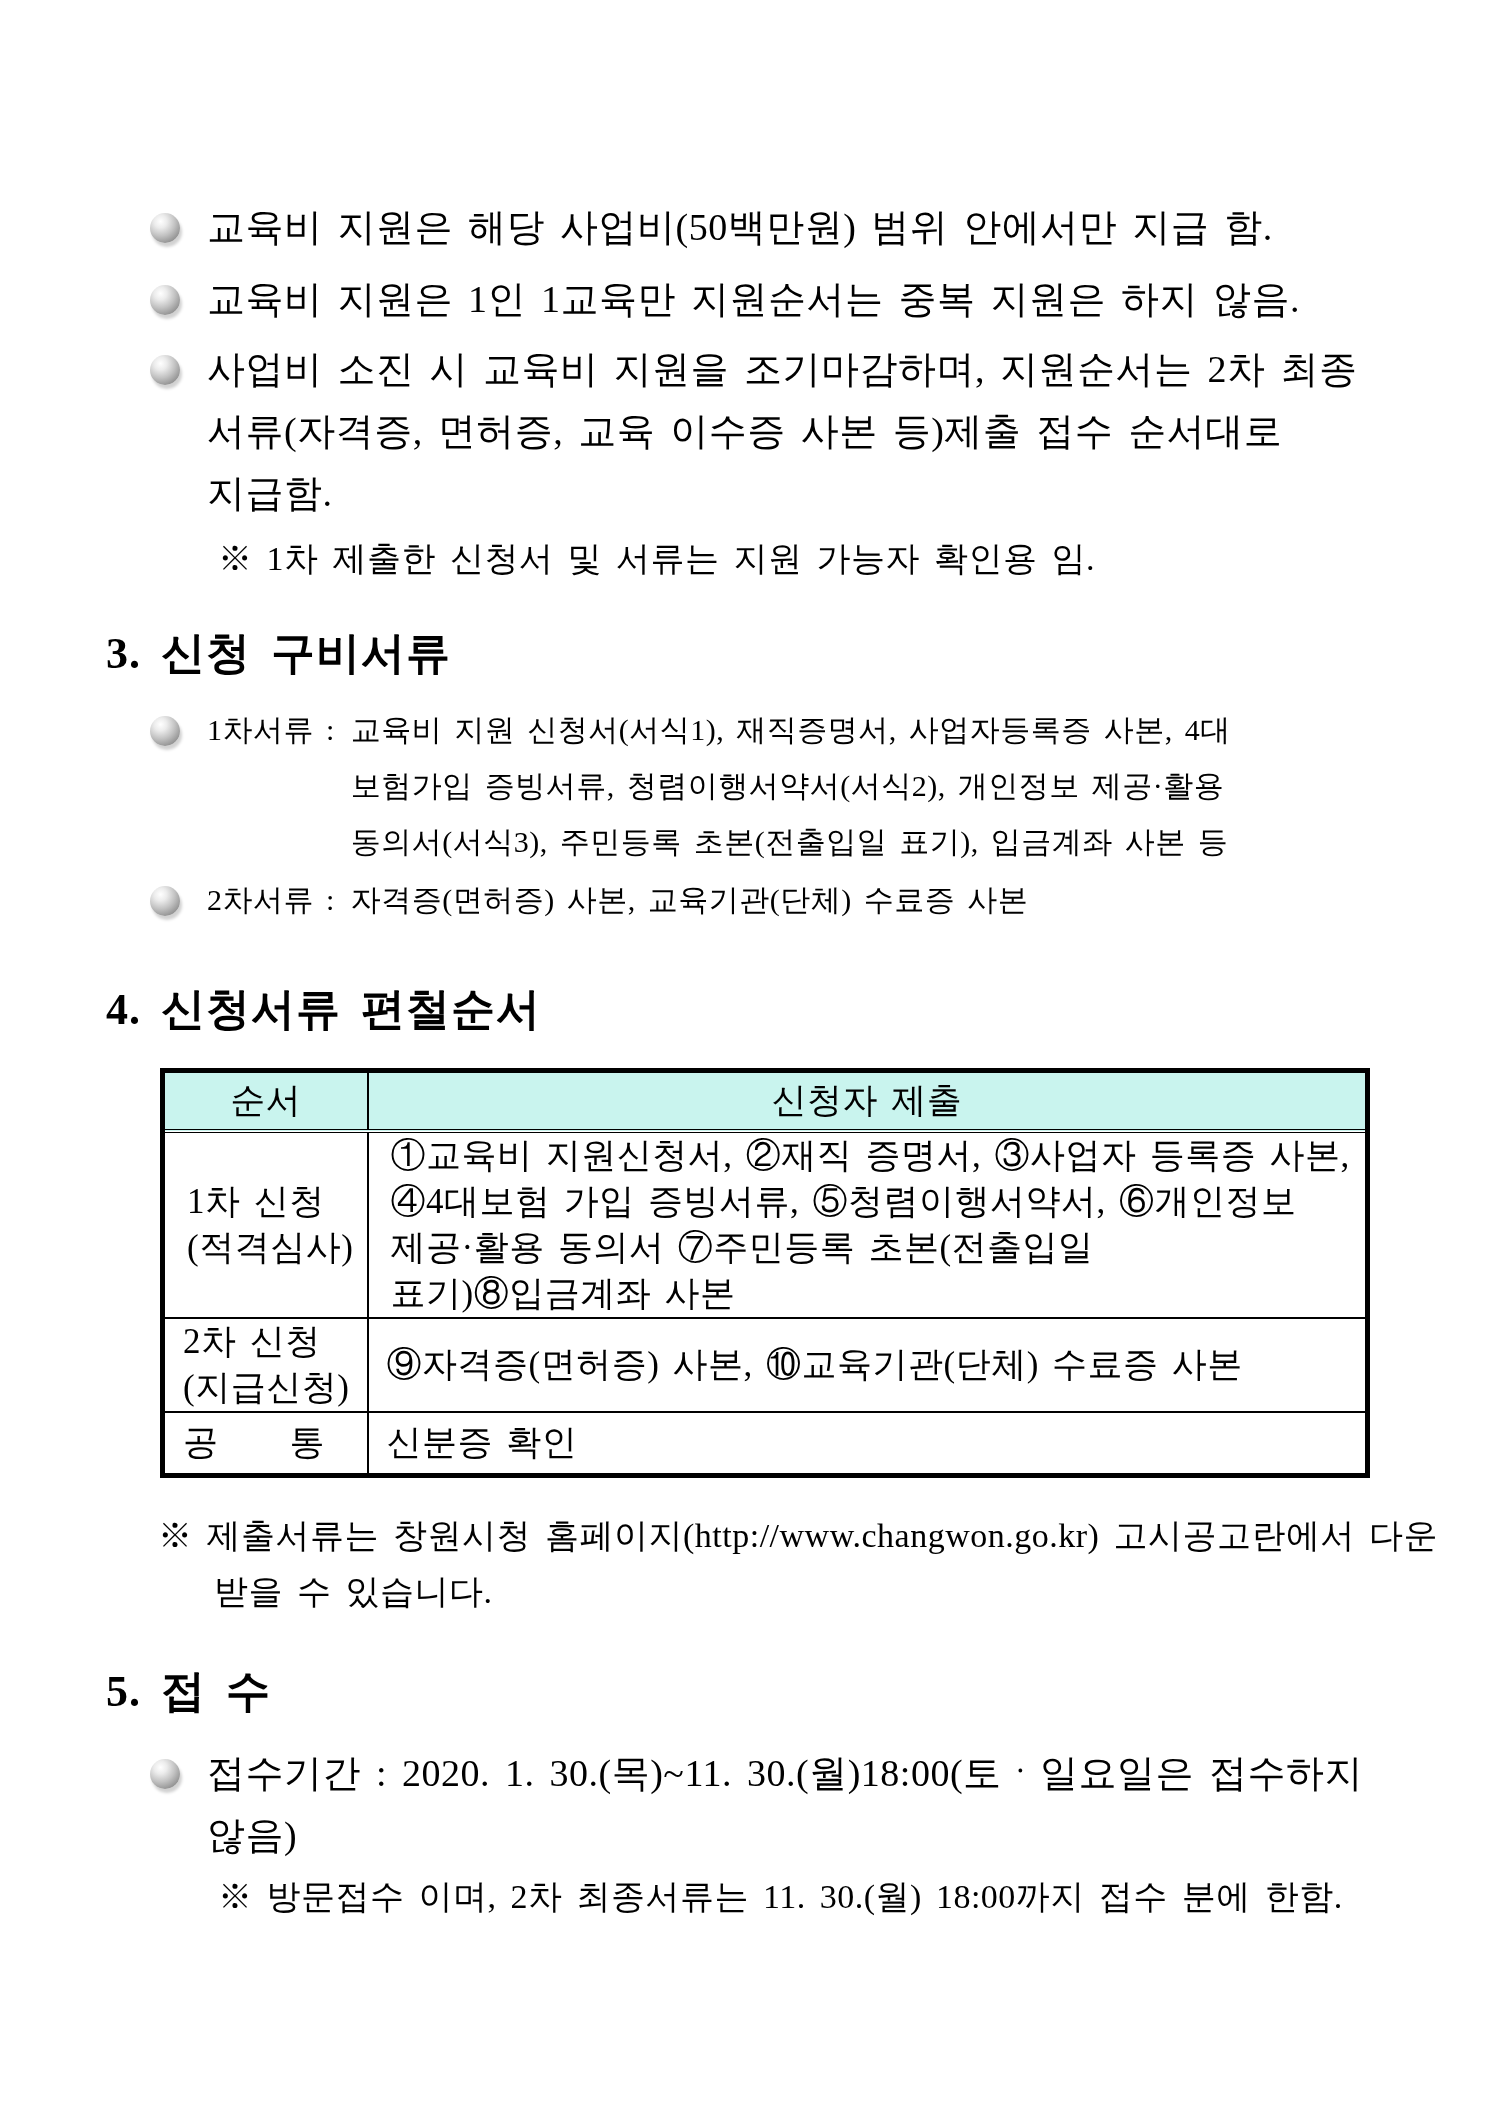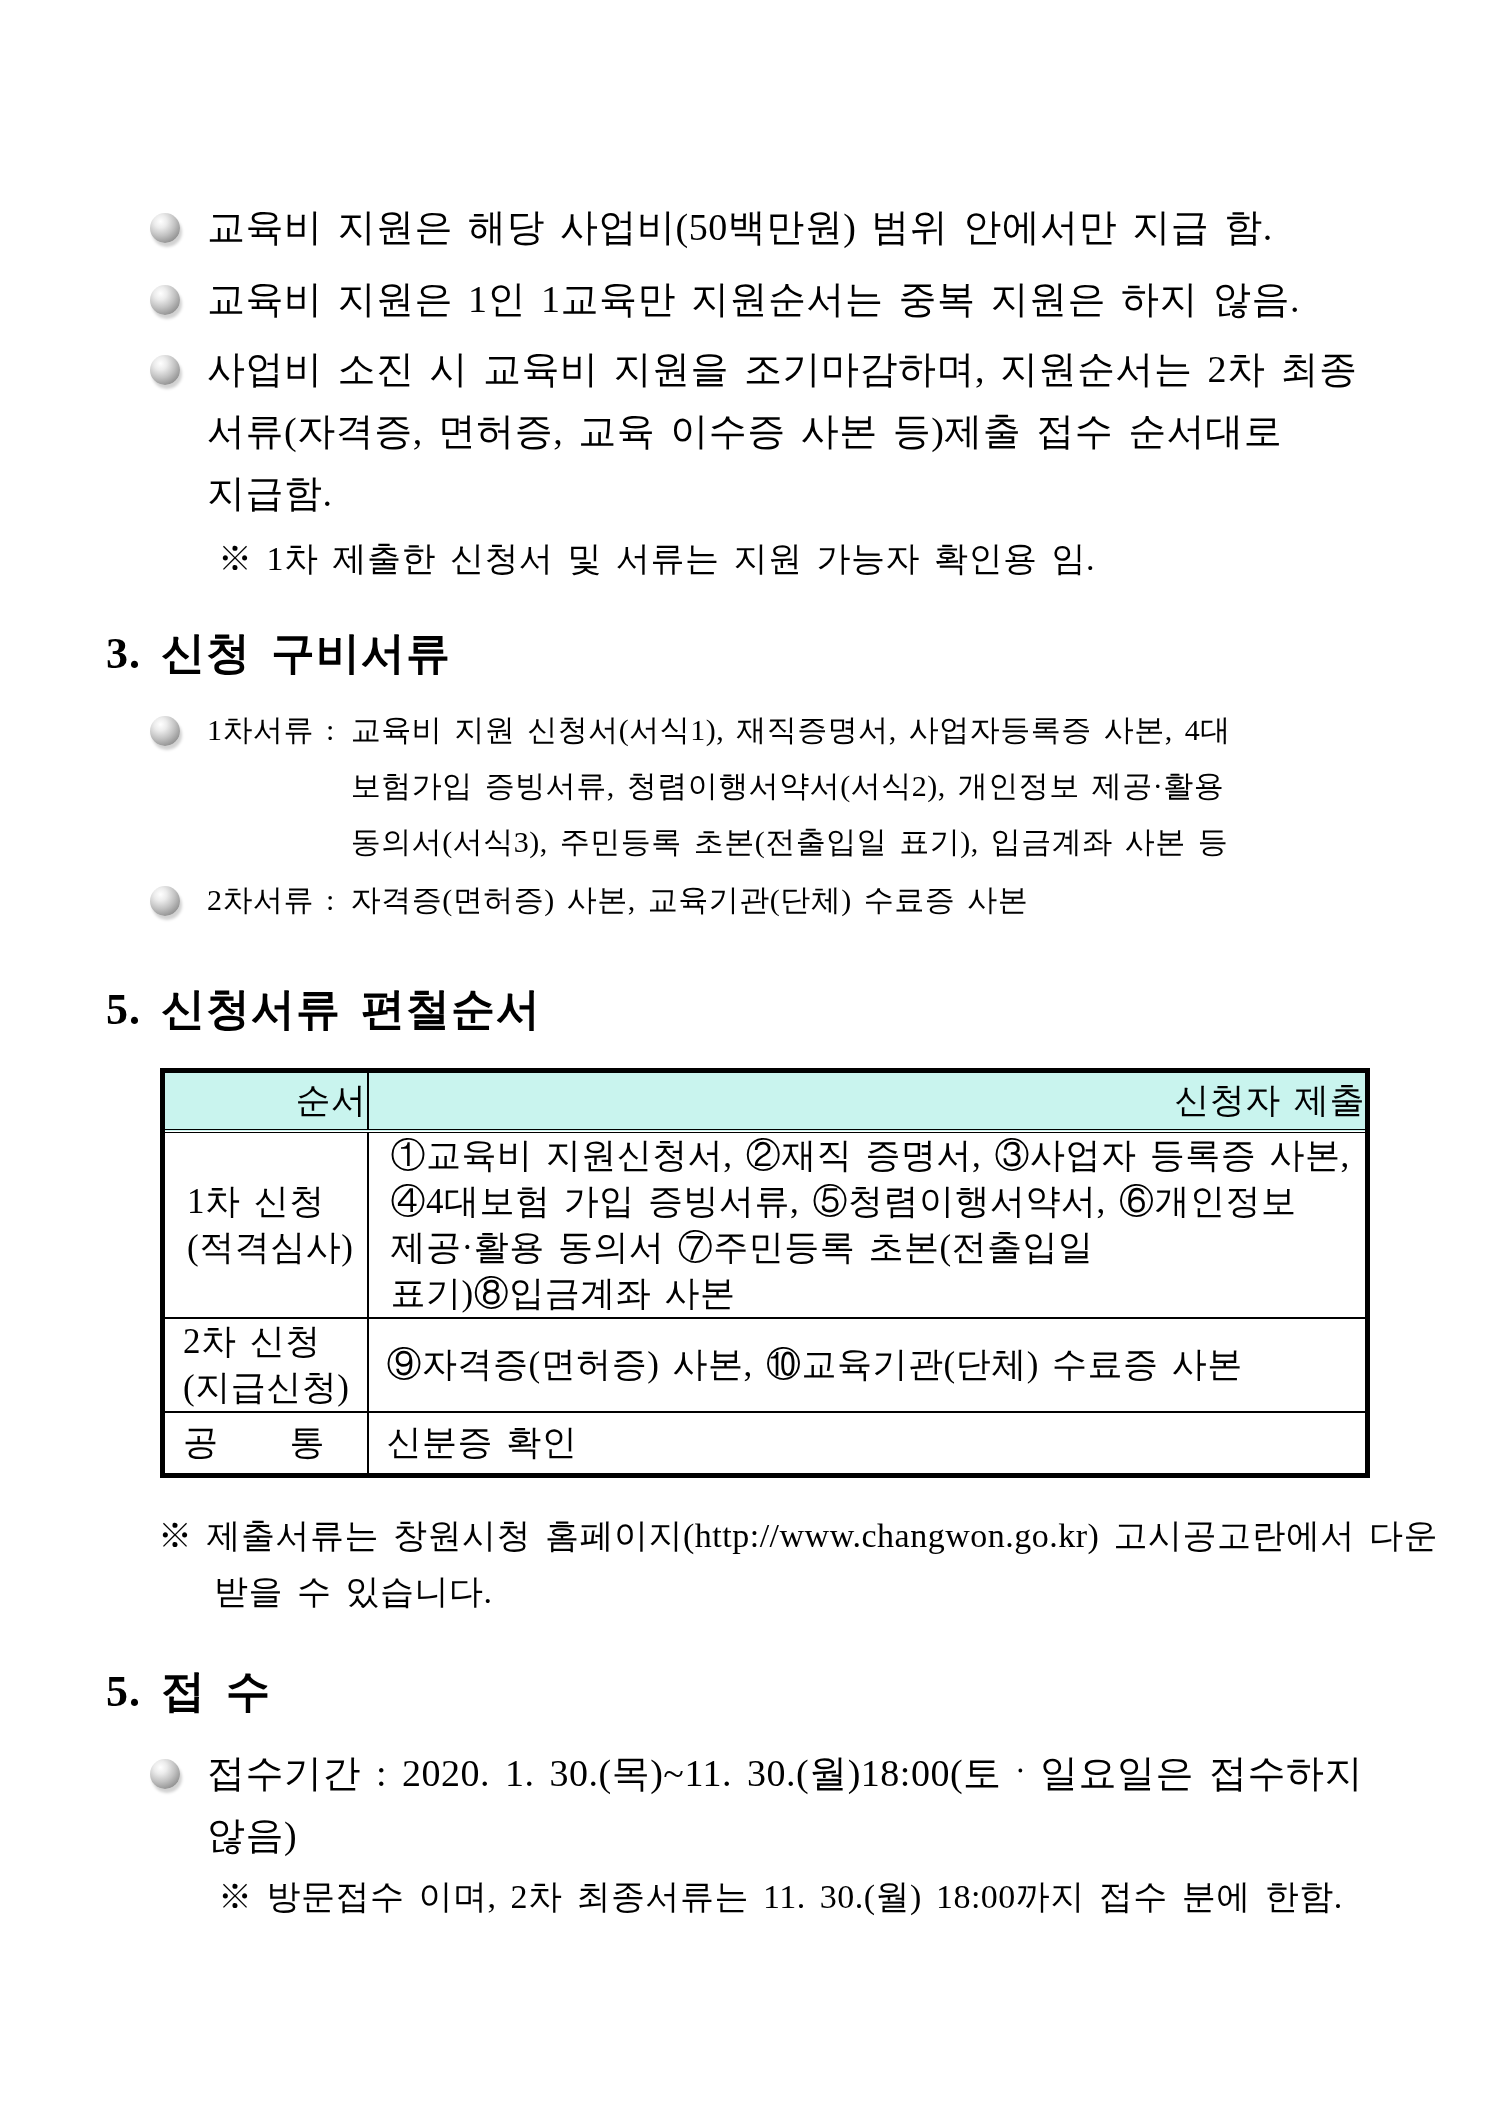--- a/index.html
+++ b/index.html
@@ -33,21 +33,21 @@
   .docitem .sphere { margin-top:14px; }
   .doclabel { white-space:nowrap; margin-right:16px; }
   .doccontent { flex:1; max-width:965px; word-break:keep-all; }
 
   
   table.ft { margin-left:160px; width:1210px; border-collapse:collapse;
              border:5px solid #000; font-size:35px; table-layout:fixed; }
   table.ft col.c1 { width:205px; }
   table.ft th, table.ft td { border:2px solid #000; padding:0 0 0 18px; text-align:left;
              line-height:46px; word-break:keep-all; letter-spacing:0.5px; word-spacing:4px; }
-  table.ft th { background:#c9f4ee; text-align:right; font-weight:normal; height:56px;
+  table.ft th { background:#c9f4ee; text-align:center; font-weight:normal; height:56px;
                 border-bottom:4px double #000; padding-left:0; }
   td.lbl { padding-left:14px; }
   tr.r1 td { height:140px;padding-left:22px; }
   tr.r2 td { height:92px; }
   tr.r3 td { height:60px; }
 
   
   .mt-a { margin-top:196px; }
   .mt-b { margin-top:10px; }
   .mt-c { margin-top:8px; }
@@ -91,21 +91,21 @@
     <span class="doclabel">1차서류 :</span>
     <div class="doccontent">교육비 지원 신청서(서식1), 재직증명서, 사업자등록증 사본, 4대 보험가입 증빙서류, 청렴이행서약서(서식2), 개인정보 제공·활용 동의서(서식3), 주민등록 초본(전출입일 표기), 입금계좌 사본 등</div>
   </div>
 
   <div class="docitem mt-i2">
     <span class="sphere"></span>
     <span class="doclabel">2차서류 :</span>
     <div class="doccontent">자격증(면허증) 사본, 교육기관(단체) 수료증 사본</div>
   </div>
 
-  <div class="heading mt-h4">5. 신청서류 편철순서</div>
+  <div class="heading mt-h4">4. 신청서류 편철순서</div>
 
   <table class="ft mt-tb">
     <colgroup>
         <col class="c1">
         <col>
       </colgroup>
     <tbody>
         <tr>
       <th>순서</th>
       <th>신청자 제출</th>

